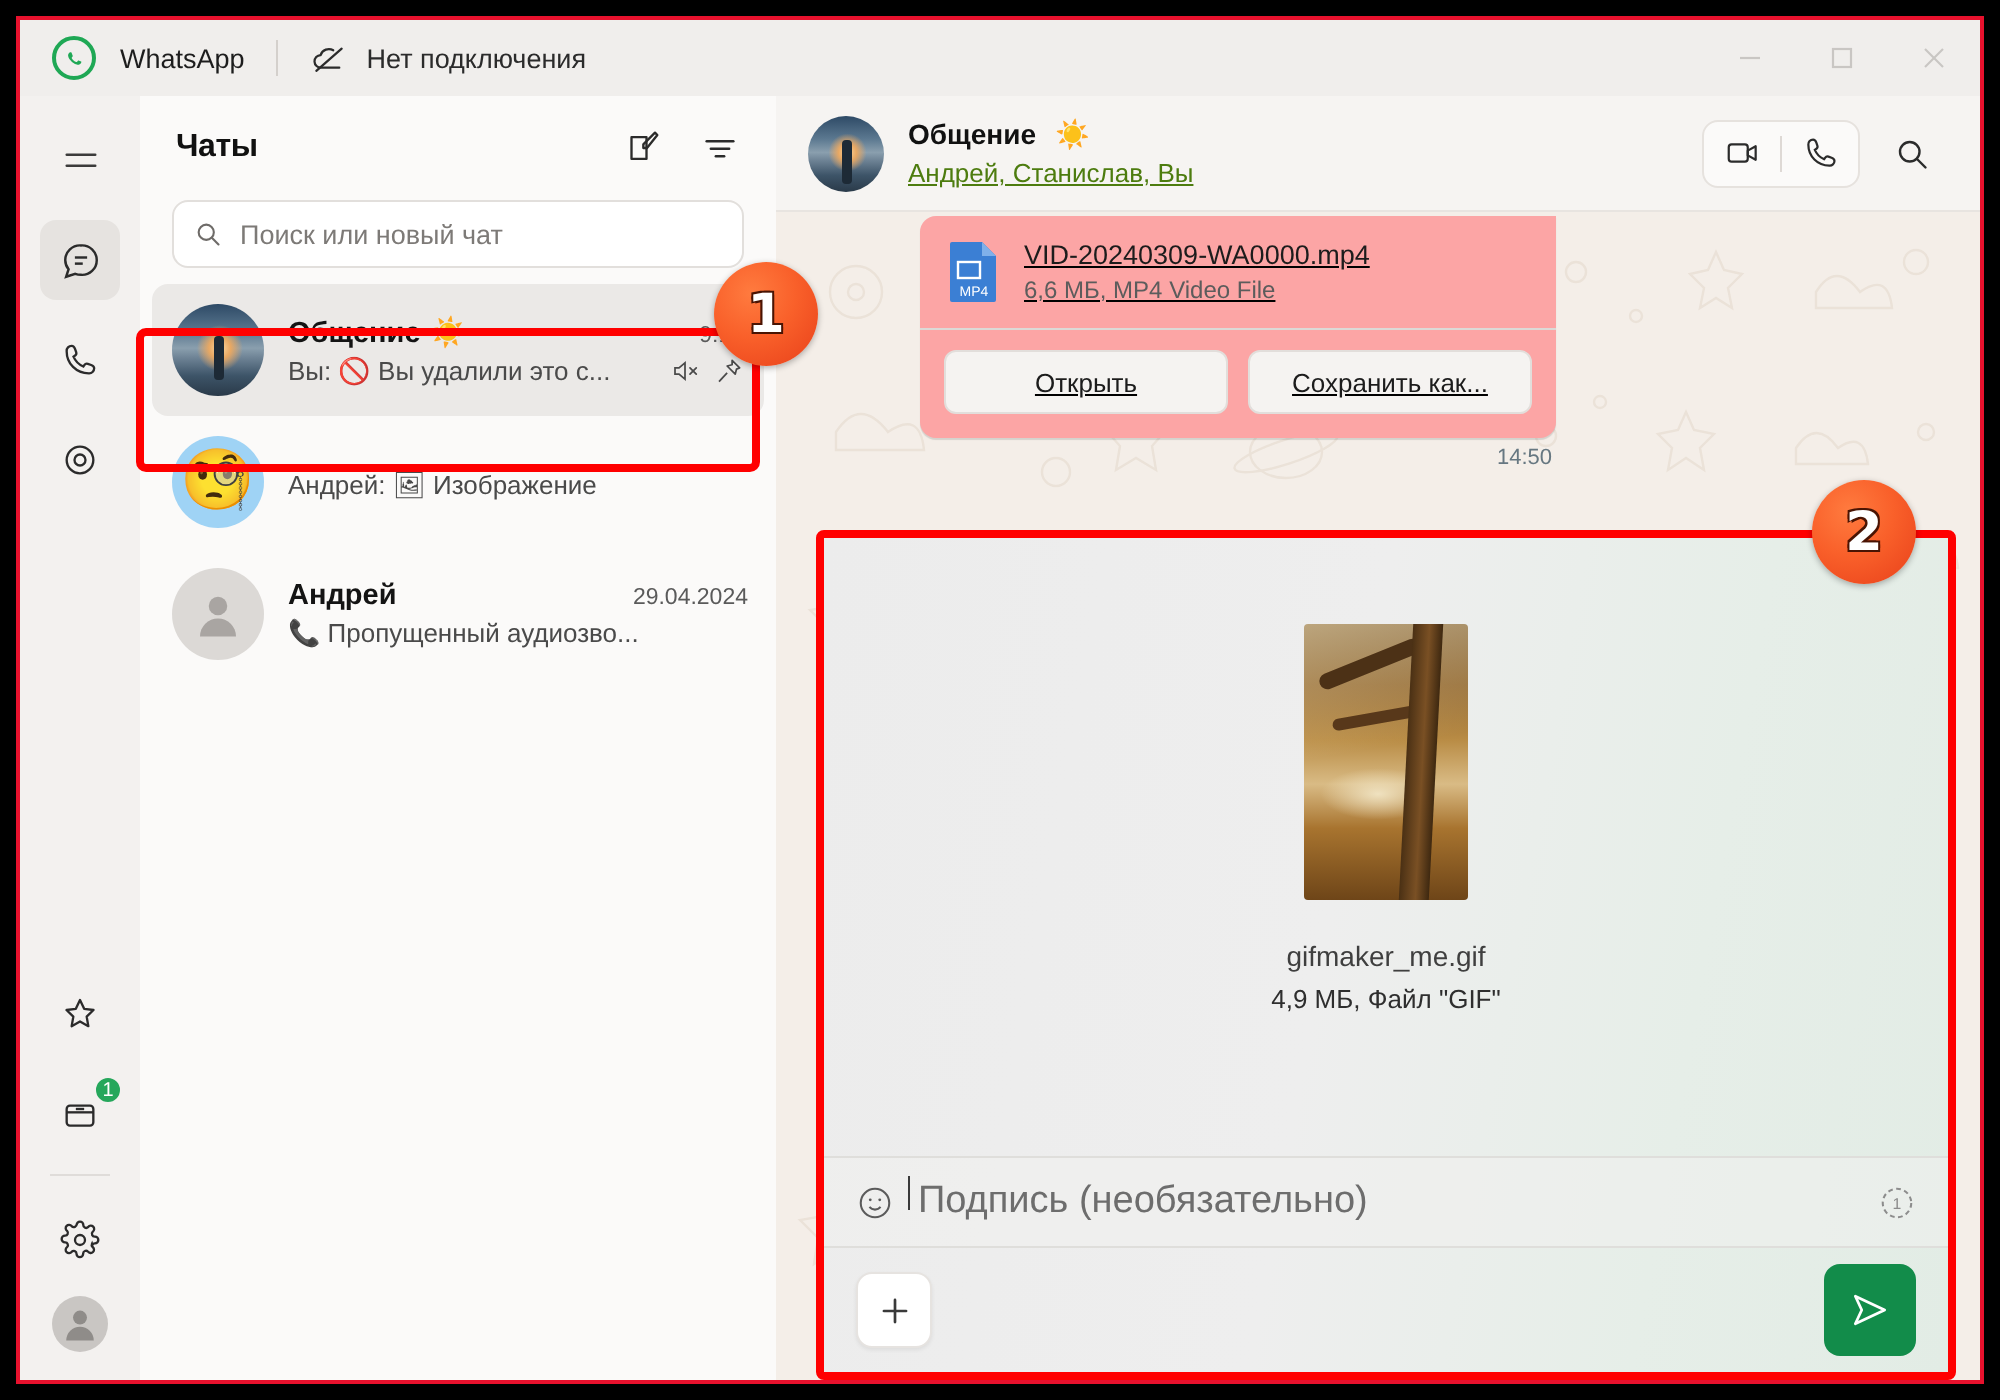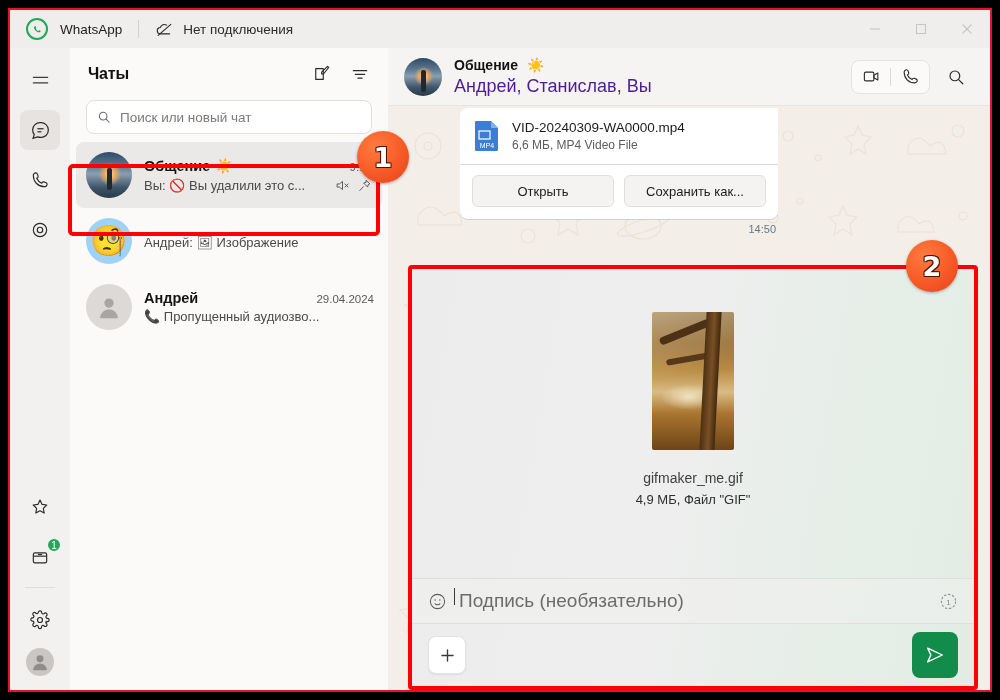--- a/index.html
+++ b/index.html
@@ -159,41 +159,41 @@
     background: #f3ede7;
   }
   .conv-header {
     height: 58px; background: #f6f4f2;
     display: flex; align-items: center; padding: 0 14px 0 16px; gap: 12px;
     border-bottom: 1px solid #e8e4e0;
   }
   .ch-avatar { width: 38px; height: 38px; border-radius: 50%; overflow: hidden; position: relative; flex: 0 0 38px;}
   .ch-mid { display: flex; flex-direction: column; }
   .ch-title { font-size: 14px; font-weight: bold; color: #111; }
-  .ch-sub { font-size: 18px; color: #4c1d95; margin-top: 2px; }
+  .ch-sub { font-size: 13px; color: #4d7c0f; margin-top: 2px; text-decoration: underline; }
   .ch-actions { margin-left: auto; display: flex; align-items: center; gap: 0; }
   .call-group {
     display: flex; align-items: center;
     background: #fbfaf9; border: 1px solid #e6e2de; border-radius: 8px;
     height: 34px;
   }
   .call-btn { width: 38px; height: 32px; display: flex; align-items: center; justify-content: center; color: #2b2b2b;}
   .call-div { width: 1px; height: 18px; background: #ded9d5; }
   .search-btn { width: 40px; height: 34px; display: flex; align-items: center; justify-content: center; color: #2b2b2b; margin-left: 6px;}
   
   .conv-body {
     position: relative; height: 584px; overflow: hidden;
     background-color: #f4eee8;
   }
   .doodles { position: absolute; inset: 0; opacity: 0.5; }
   
   .msg-row { position: absolute; left: 72px; top: 2px; }
   .bubble {
-    width: 318px; background: #ffffff; border-radius: 8px 0 8px 8px;
-    box-shadow: 0 1px 0.5px rgba(11,20,26,.13); overflow: hidden;
+    width: 318px; background: #fca5a5; border-radius: 8px 0 8px 8px;
+    box-shadow: 0 1px 0.5px rgba(11,20,26,.13); overflow: hidden; text-decoration: underline;
   }
   .bub-file { display: flex; align-items: center; gap: 12px; padding: 12px 12px 12px 14px; }
   .file-ico {
     width: 26px; height: 32px; flex: 0 0 26px; position: relative;
   }
   .file-name { font-size: 13.5px; color: #1c1c1c; }
   .file-meta { font-size: 12px; color: #5c5c5c; margin-top: 3px; }
   .bub-sep { height: 1px; background: #dcd9d6; }
   .bub-actions { display: flex; gap: 10px; padding: 10px 12px 12px 12px; }
   .bub-btn {

